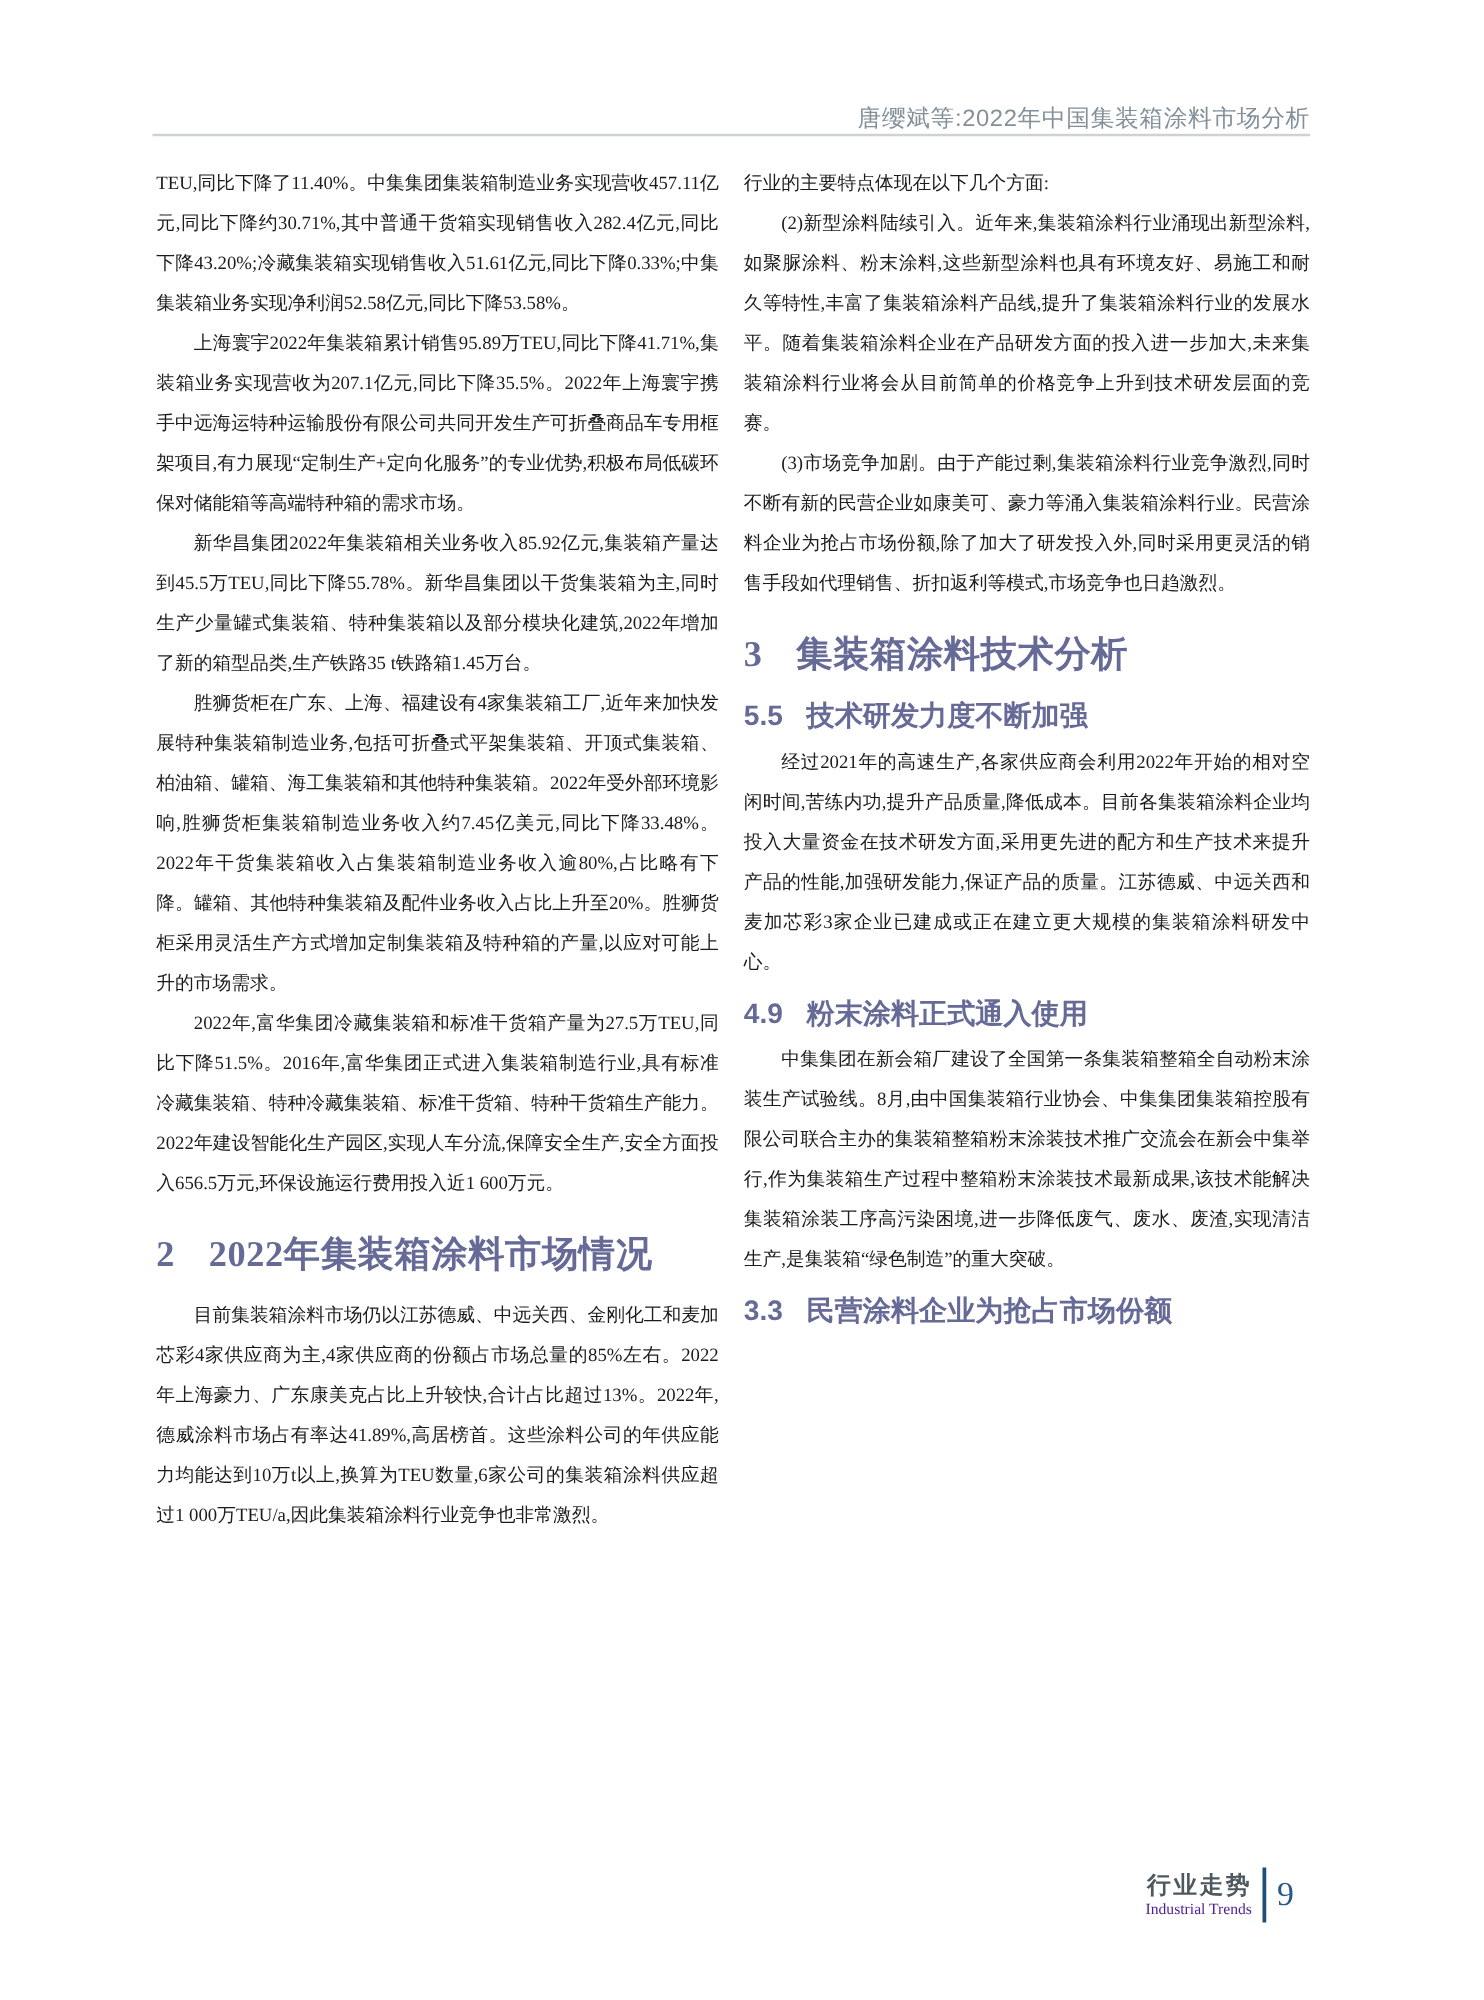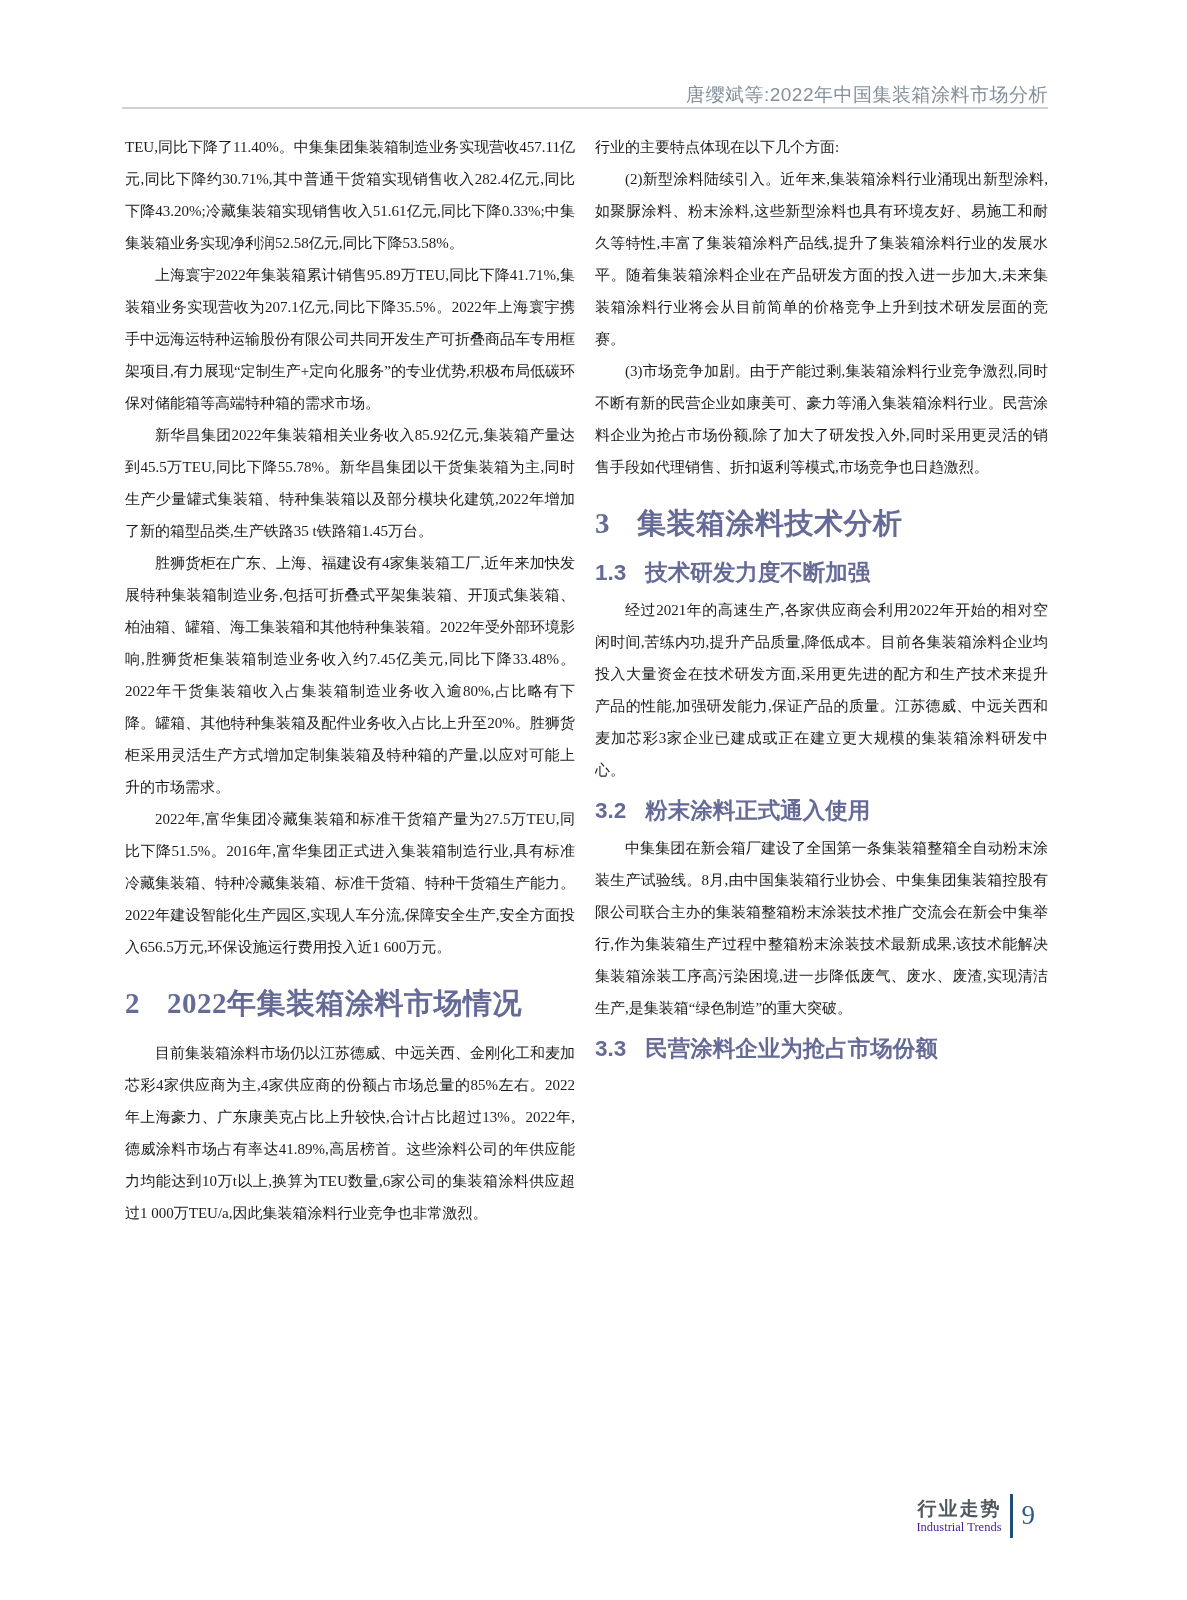--- a/index.html
+++ b/index.html
@@ -81,25 +81,25 @@
   </div>
 
   <div class="col right">
     <p class="body-p">行业的主要特点体现在以下几个方面:</p>
     <p class="body-p indent">(2)新型涂料陆续引入。近年来,集装箱涂料行业涌现出新型涂料,如聚脲涂料、粉末涂料,这些新型涂料也具有环境友好、易施工和耐久等特性,丰富了集装箱涂料产品线,提升了集装箱涂料行业的发展水平。随着集装箱涂料企业在产品研发方面的投入进一步加大,未来集装箱涂料行业将会从目前简单的价格竞争上升到技术研发层面的竞赛。</p>
     <p class="body-p indent">(3)市场竞争加剧。由于产能过剩,集装箱涂料行业竞争激烈,同时不断有新的民营企业如康美可、豪力等涌入集装箱涂料行业。民营涂料企业为抢占市场份额,除了加大了研发投入外,同时采用更灵活的销售手段如代理销售、折扣返利等模式,市场竞争也日趋激烈。</p>
     <h2 class="section">
       <span class="num">3</span><span>集装箱涂料技术分析</span>
     </h2>
     <h3 class="sub">
-      <span class="num">1.3</span><span>技术研发力度不断加强</span>
+      <span class="num">5.5</span><span>技术研发力度不断加强</span>
     </h3>
     <p class="body-p indent">经过2021年的高速生产,各家供应商会利用2022年开始的相对空闲时间,苦练内功,提升产品质量,降低成本。目前各集装箱涂料企业均投入大量资金在技术研发方面,采用更先进的配方和生产技术来提升产品的性能,加强研发能力,保证产品的质量。江苏德威、中远关西和麦加芯彩3家企业已建成或正在建立更大规模的集装箱涂料研发中心。</p>
     <h3 class="sub">
-      <span class="num">3.2</span><span>粉末涂料正式通入使用</span>
+      <span class="num">4.9</span><span>粉末涂料正式通入使用</span>
     </h3>
     <p class="body-p indent">中集集团在新会箱厂建设了全国第一条集装箱整箱全自动粉末涂装生产试验线。8月,由中国集装箱行业协会、中集集团集装箱控股有限公司联合主办的集装箱整箱粉末涂装技术推广交流会在新会中集举行,作为集装箱生产过程中整箱粉末涂装技术最新成果,该技术能解决集装箱涂装工序高污染困境,进一步降低废气、废水、废渣,实现清洁生产,是集装箱“绿色制造”的重大突破。</p>
     <h3 class="sub">
       <span class="num">3.3</span><span>民营涂料企业为抢占市场份额</span>
     </h3>
 
   </div>
 
   <div class="footer">
     <div class="footer-label">

